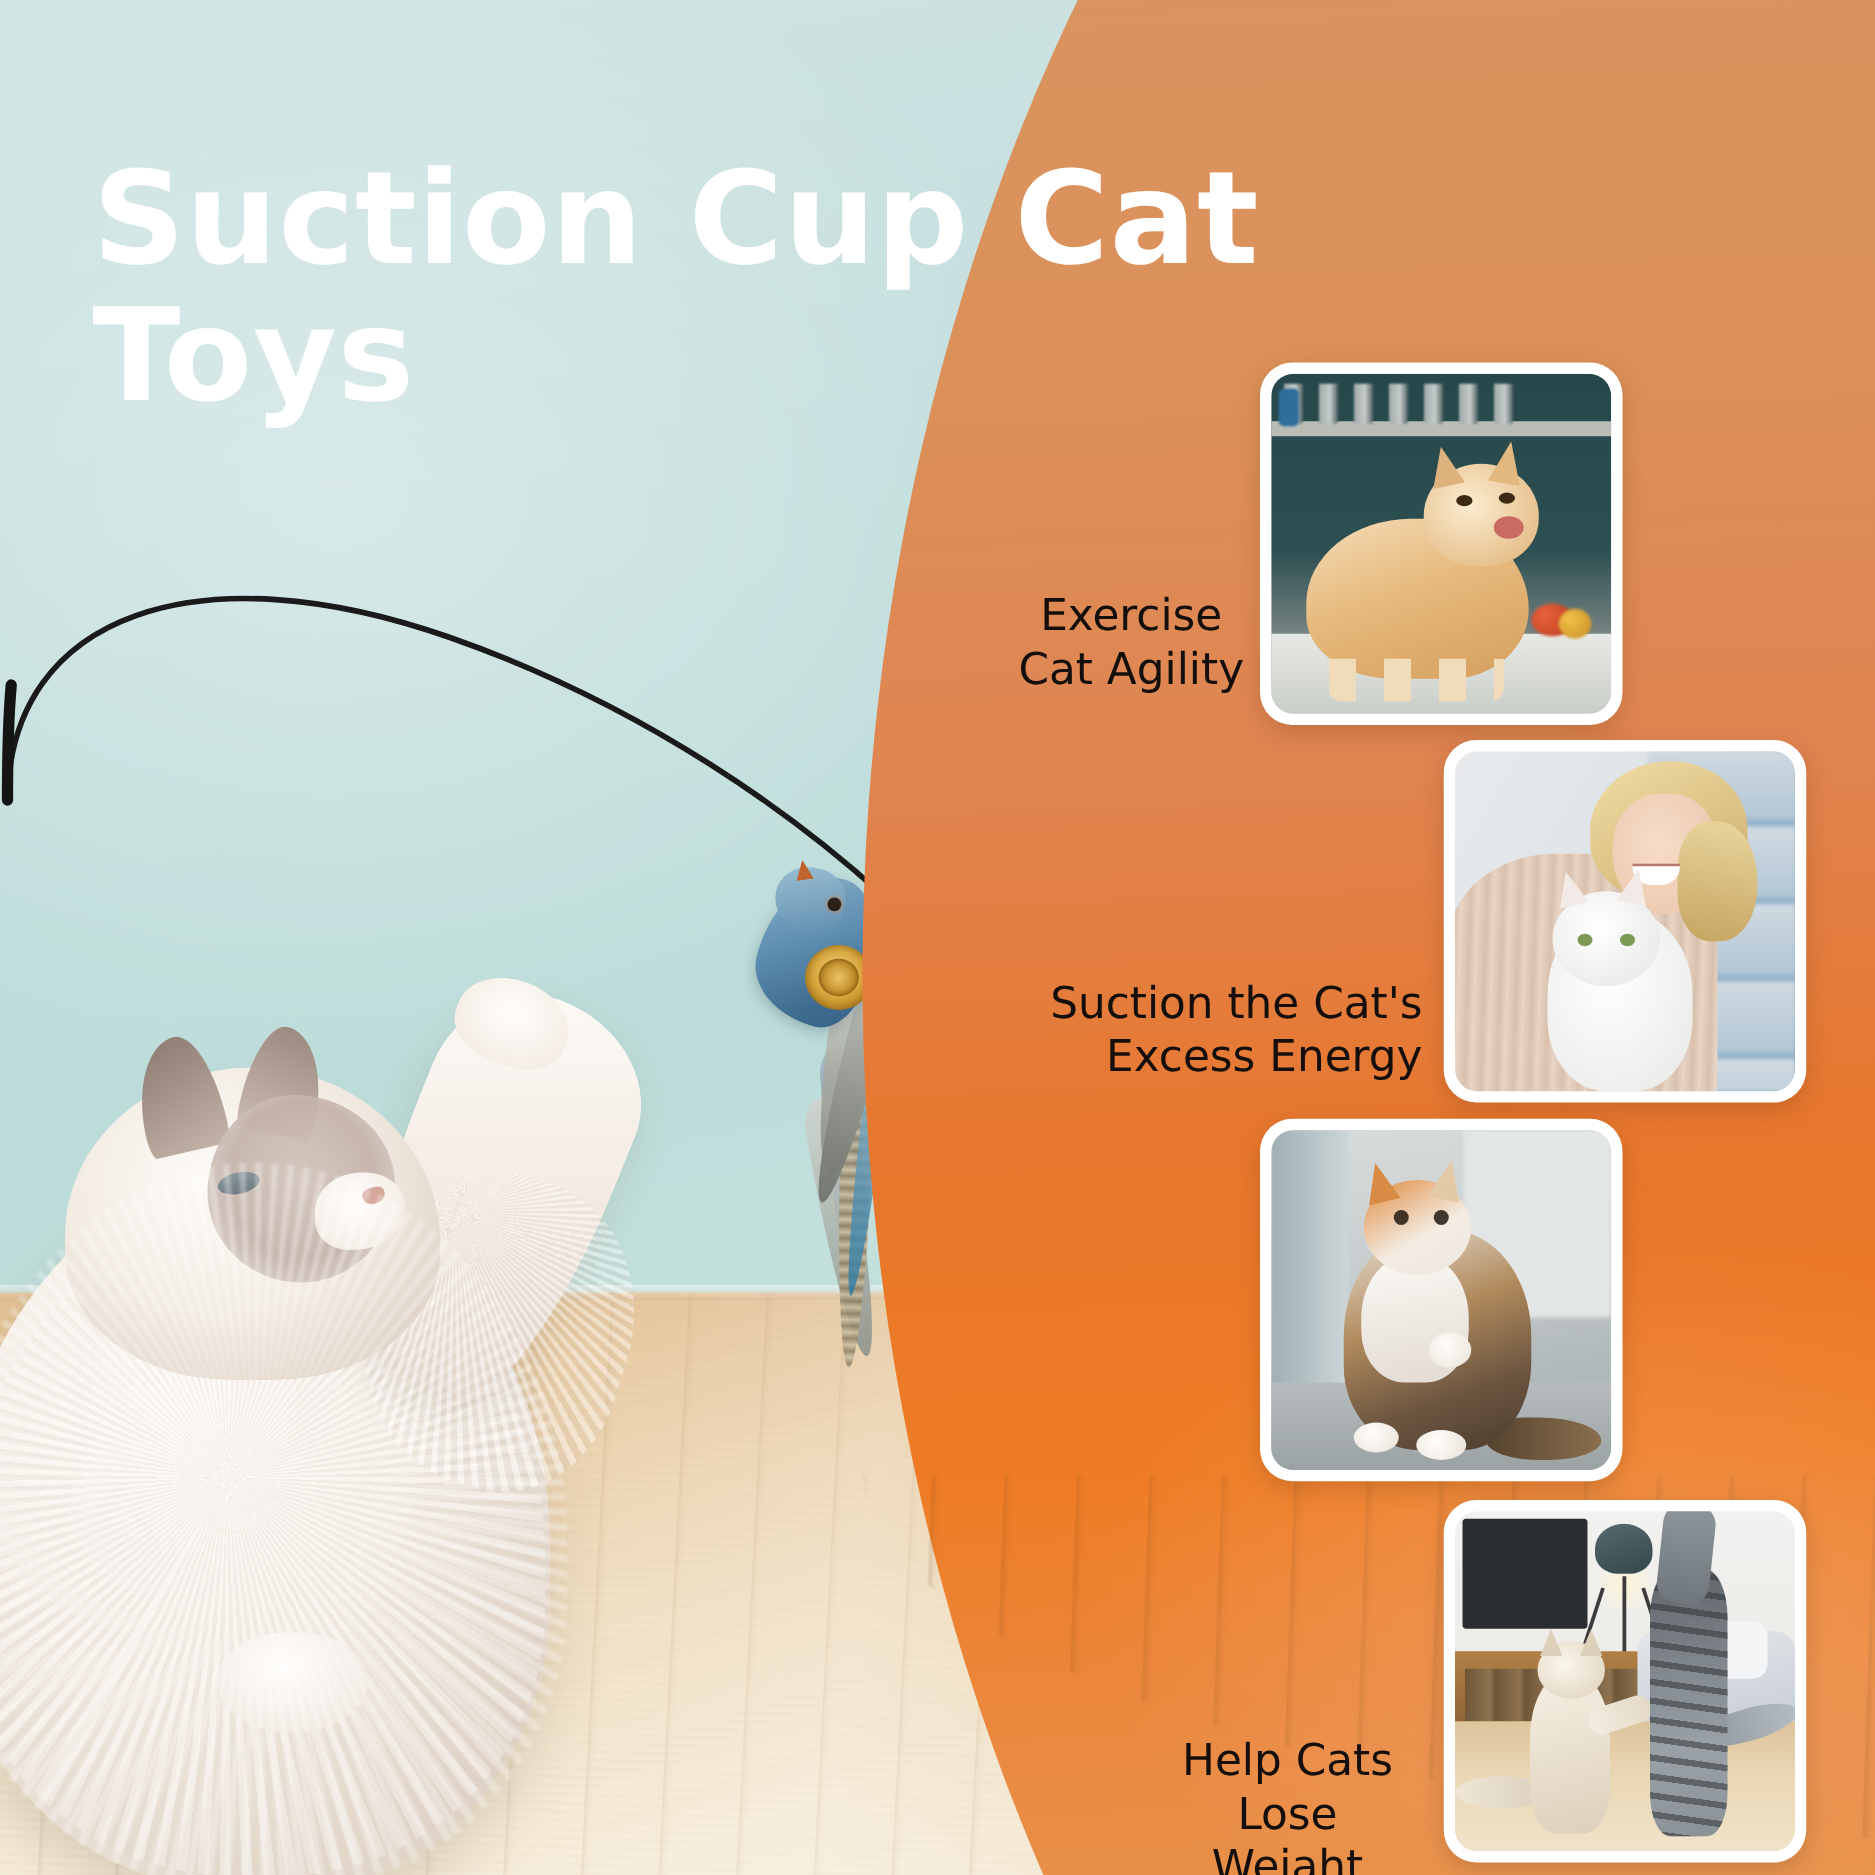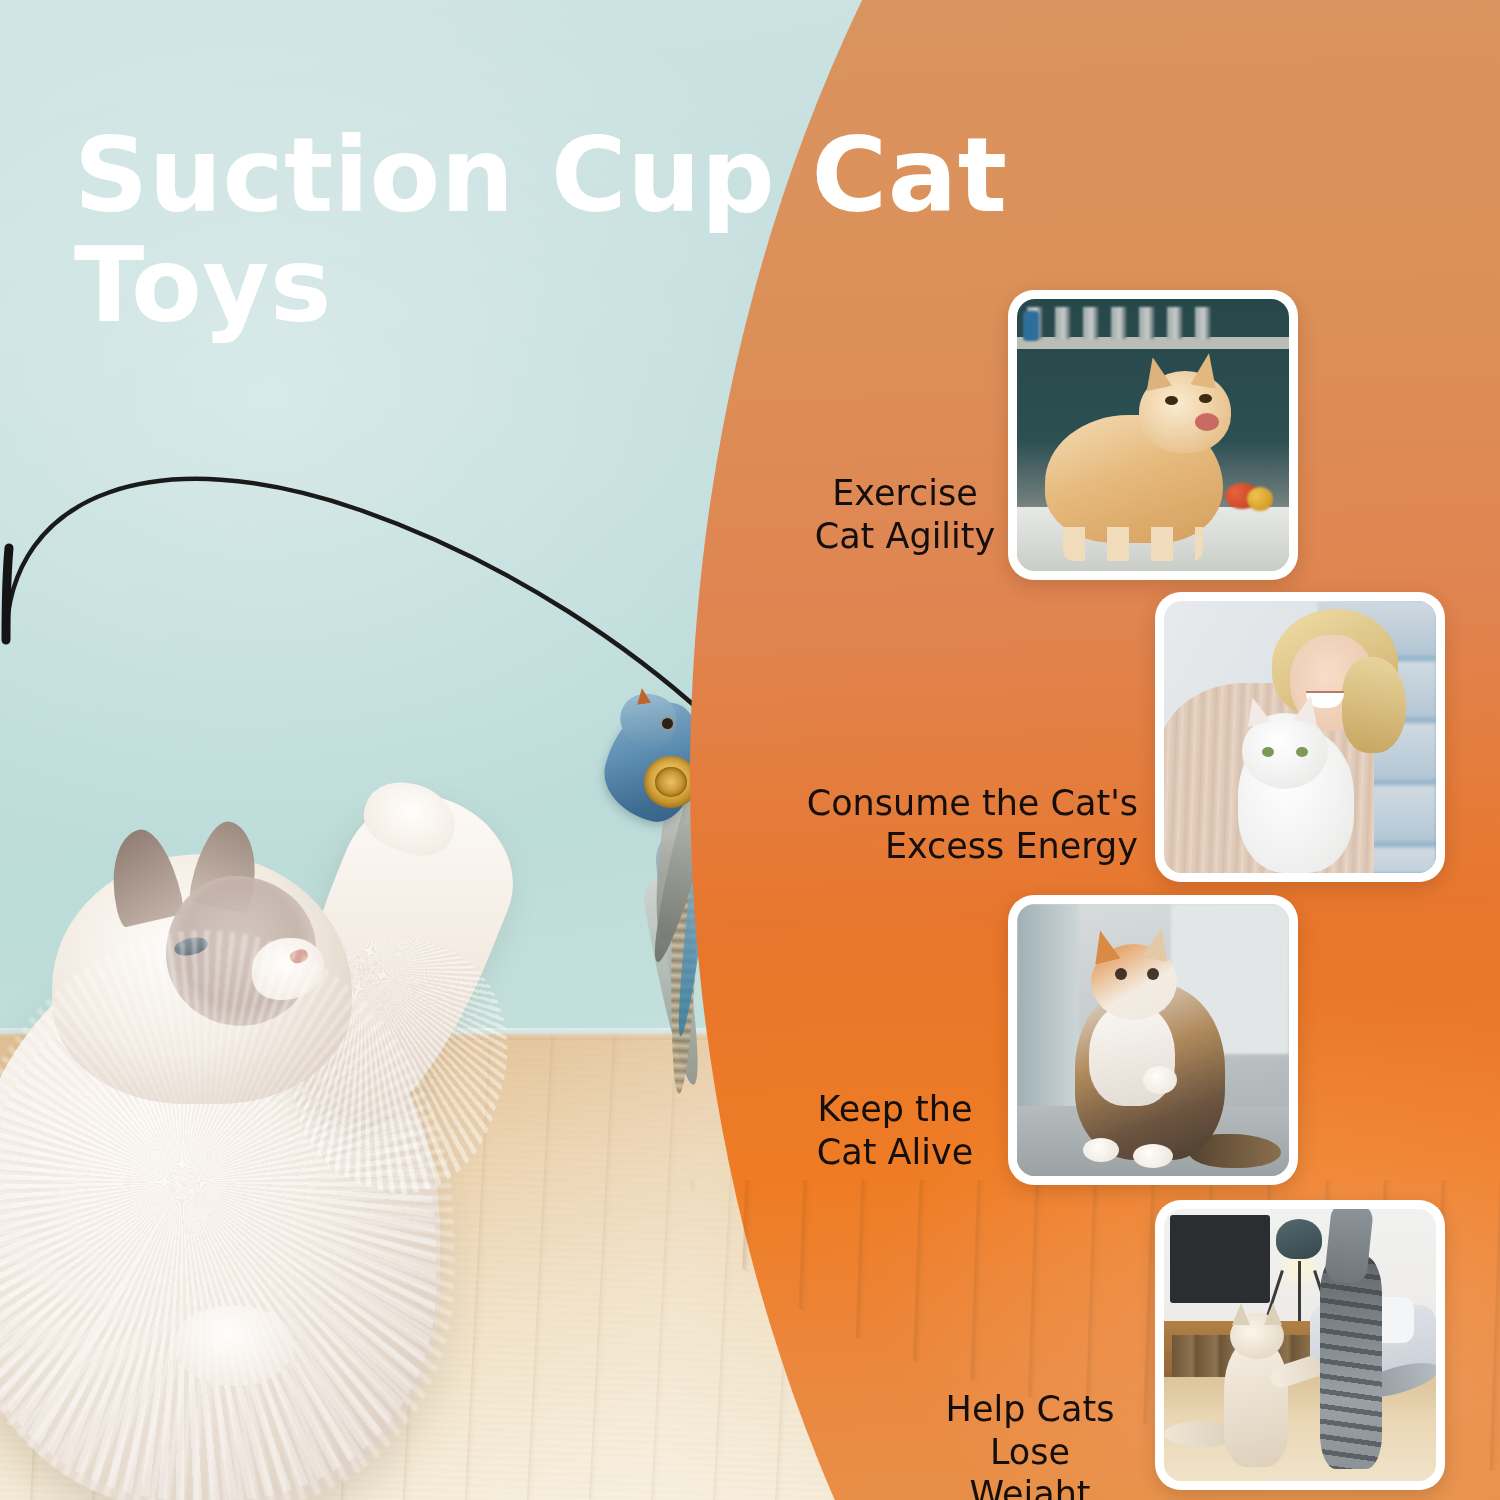--- a/index.html
+++ b/index.html
@@ -341,42 +341,40 @@
       <div class="legs"></div>
       <div class="chead"></div>
       <div class="cear1"></div>
       <div class="cear2"></div>
       <div class="ceye" style="left:148px;bottom:166px;"></div>
       <div class="ceye" style="left:182px;bottom:168px;"></div>
       <div class="cmouth"></div>
     </div>
   </div>
 
-  <div class="cap c2">Consume the Cat's
+  <div class="cap c2">Suction the Cat's
 Excess Energy</div>
   <div class="thumb t2">
     <div class="thumb-inner">
       <div class="bg"></div>
       <div class="winframe"></div>
       <div class="sweater"></div>
       <div class="hair"></div>
       <div class="face"></div>
       <div class="hair2"></div>
       <div class="smile"></div>
       <div class="wcat"></div>
       <div class="wchead"></div>
       <div class="wear1"></div>
       <div class="wear2"></div>
       <div class="weye" style="left:98px;top:146px;"></div>
       <div class="weye" style="left:132px;top:146px;"></div>
     </div>
   </div>
 
-  <div class="cap c3">Keep the
-Cat Alive</div>
   <div class="thumb t3">
     <div class="thumb-inner">
       <div class="bg"></div>
       <div class="door"></div>
       <div class="wallb"></div>
       <div class="floor3"></div>
       <div class="tail"></div>
       <div class="body"></div>
       <div class="chest"></div>
       <div class="head"></div>

